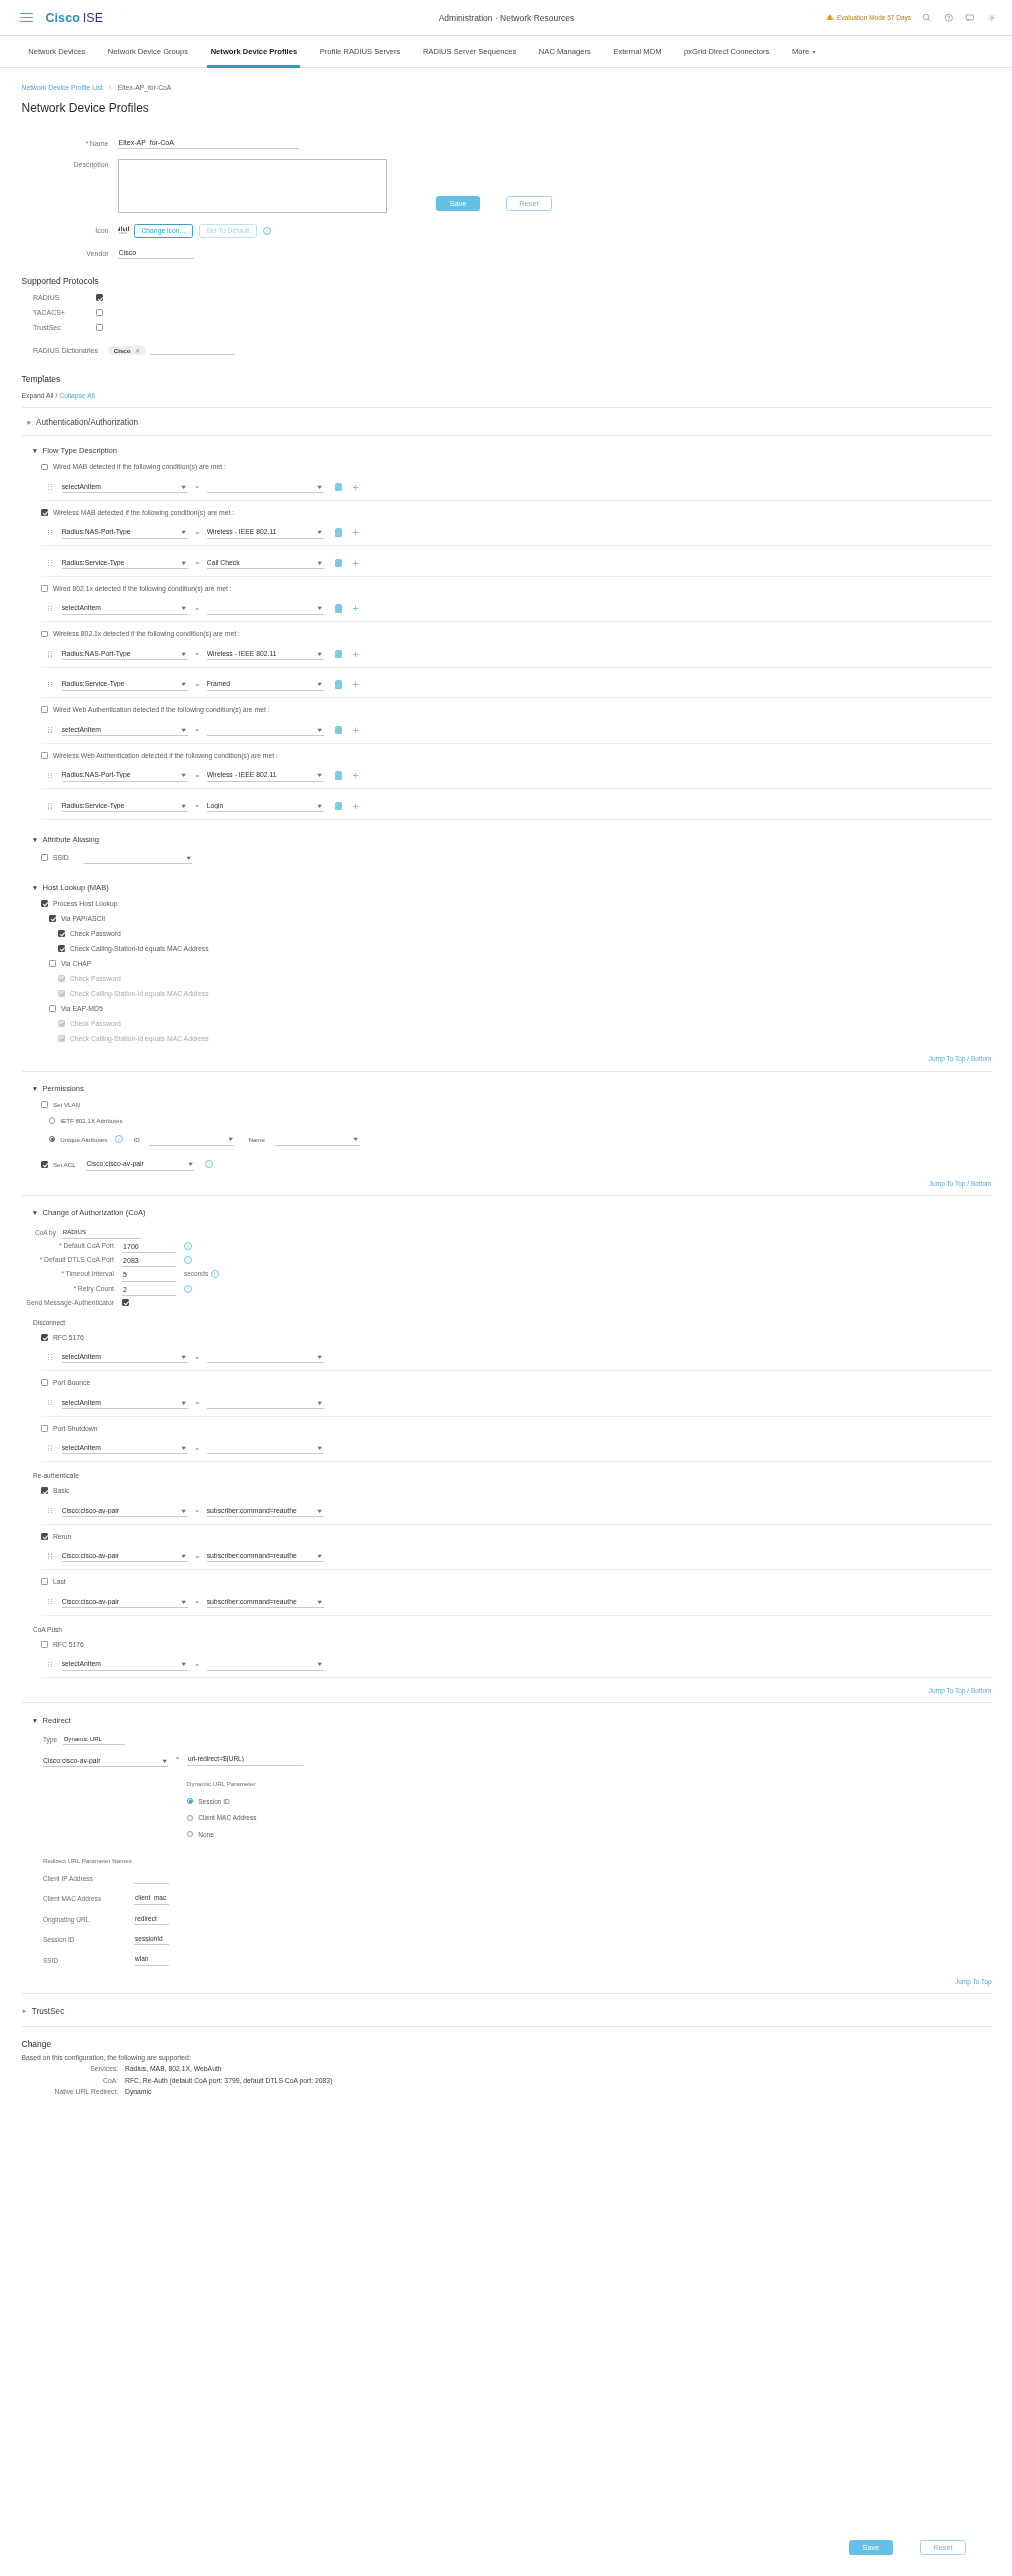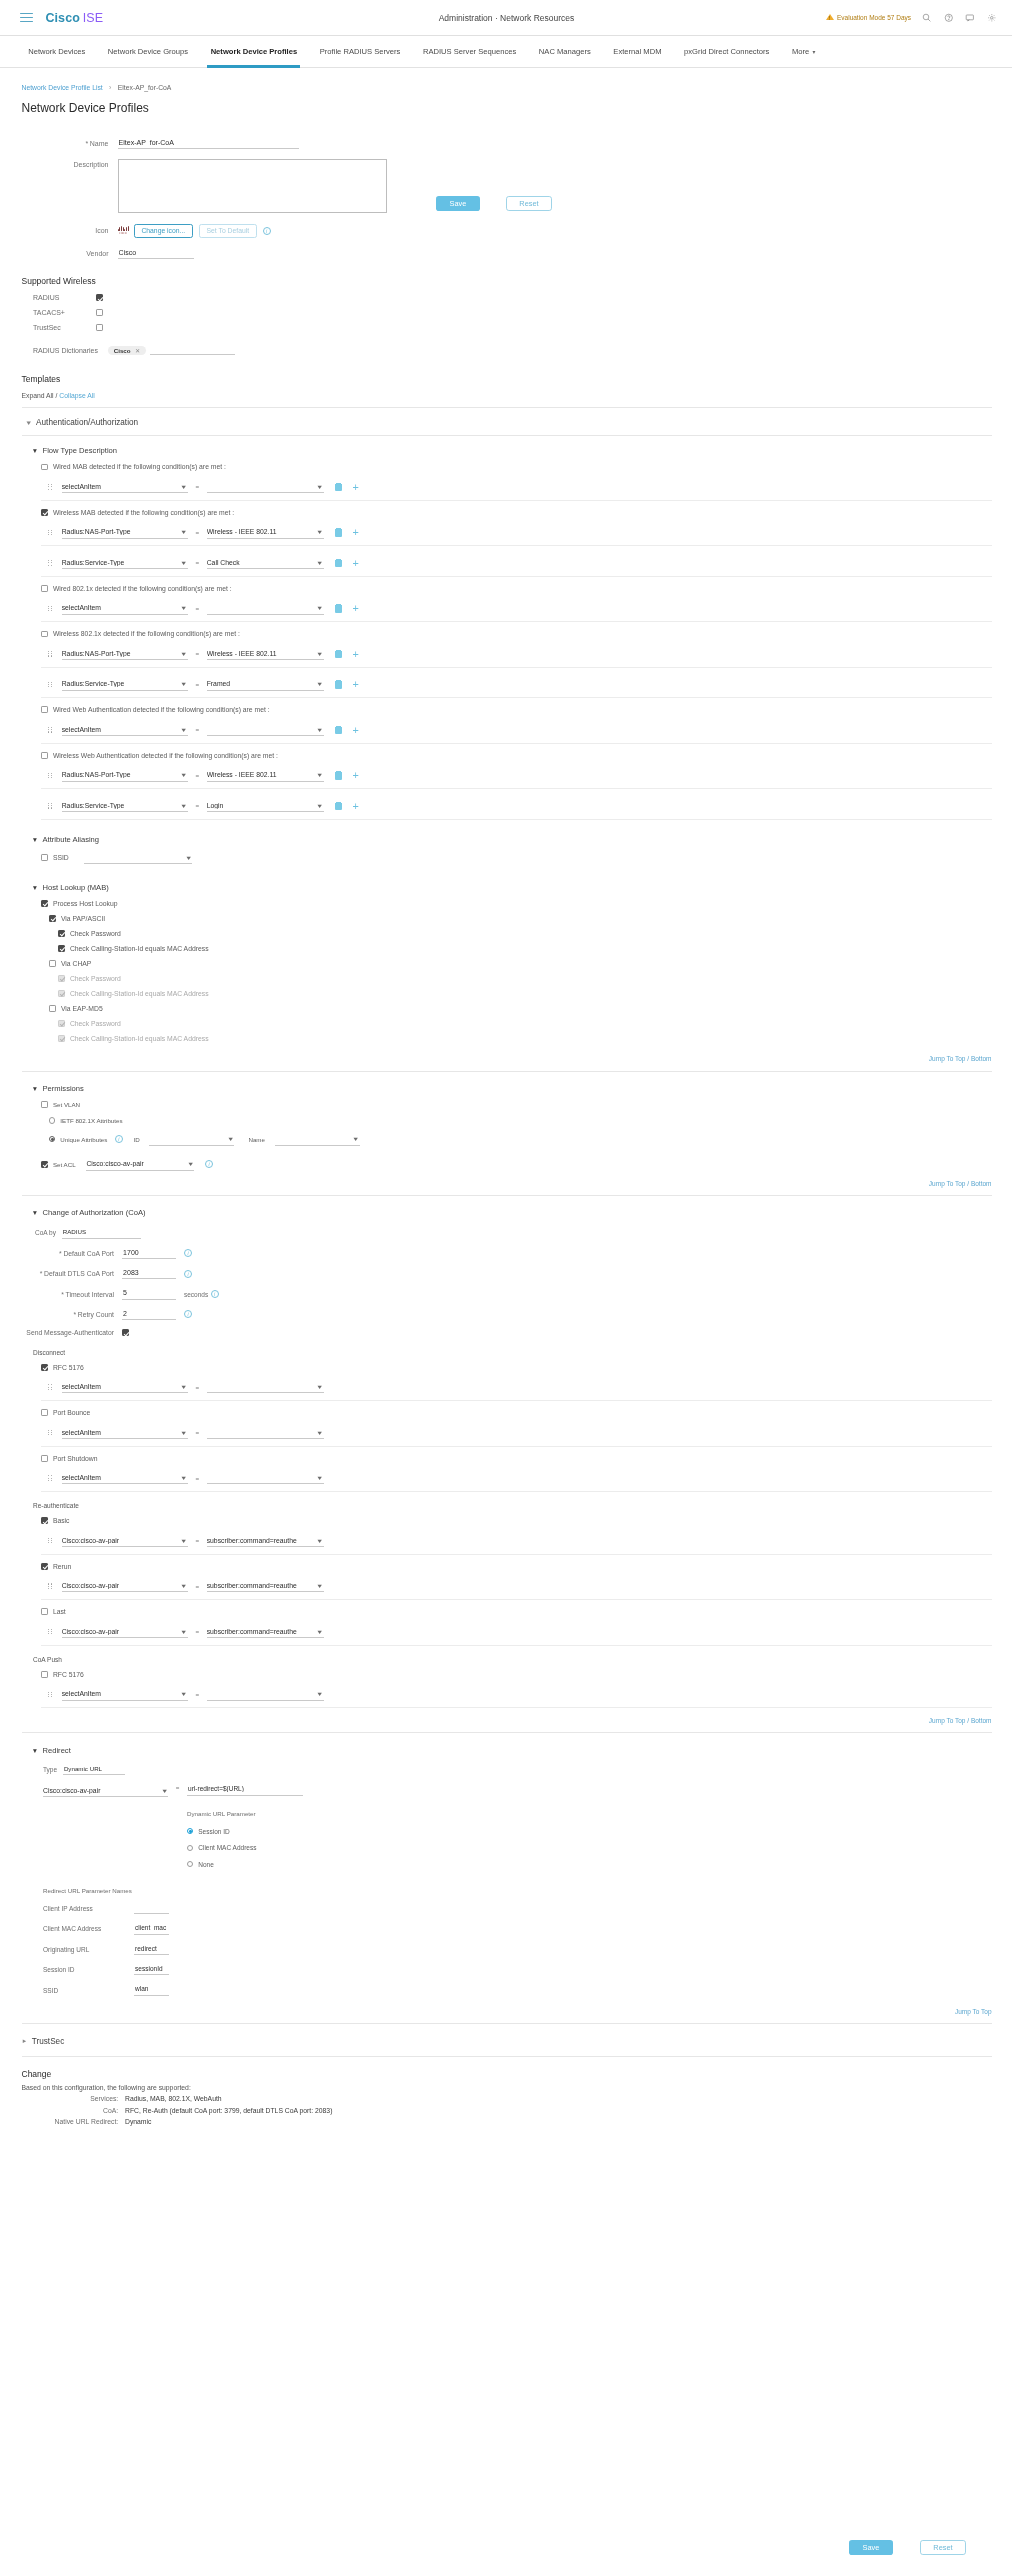--- a/index.html
+++ b/index.html
@@ -17,21 +17,21 @@
   
   .appbar{
     height:36px; width:100%;
     background:#fff; border-bottom:0.6px solid #e0e0e0;
     display:flex; align-items:center; position:relative;
   }
   .hamburger{ margin-left:20.4px; width:12.5px; height:9px; display:flex; flex-direction:column; justify-content:space-between; cursor:pointer;}
   .hamburger span{ display:block; height:1.1px; background:#58a6c4; border-radius:0.6px;}
   .brand{ margin-left:12.5px; font-size:12.5px; letter-spacing:0.1px;}
   .brand .c{ color:#2f8fb3; font-weight:bold;}
-  .brand .i{ color:#8b5cf6; font-weight:400; margin-left:2.8px;margin-top:8px;}
+  .brand .i{ color:#4c1d95; font-weight:400; margin-left:2.8px;margin-top:8px;}
   .appbar-title{
     position:absolute; left:0; right:0; text-align:center;
     font-size:8.5px; color:#444; pointer-events:none;
   }
   .appbar-right{ position:absolute; right:16px; display:flex; align-items:center; gap:10.2px;}
   .eval{ display:flex; align-items:center; gap:3.4px; font-size:6.5px; color:#b07d12;}
   .warn-tri{ width:0;height:0;border-left:4px solid transparent;border-right:4px solid transparent;border-bottom:6.8px solid #f0ad2e;position:relative;}
   .warn-tri:after{content:"!";position:absolute;left:-1.1px;top:1.1px;font-size:4.5px;color:#7a5500;font-weight:bold;}
   .ic{ width:11.3px;height:11.3px;color:#6f6f6f; display:inline-flex;align-items:center;justify-content:center;cursor:pointer;}
   .ic svg{ width:9.6px;height:9.6px; stroke:#717171; fill:none; stroke-width:1.5;}
@@ -140,21 +140,21 @@
   .row-div{ border-top:0.6px solid #ececec; margin:6.8px 21.5px 0 41px;}
 
   .indent1{ margin-left:41px;}
   .indent2{ margin-left:49px;}
   .indent3{ margin-left:58px;}
   .chk-line{ display:flex; align-items:center; gap:5.1px; font-size:6.8px; color:#5c5c5c; margin-top:8px;}
   .chk-line.dis{ color:#a9a9a9;}
 
   .jump{ text-align:right; margin:9px 21.5px 0 0; font-size:6.5px; color:#5ba6cf; cursor:pointer;}
 
-  .kvrow{ display:flex; align-items:center; margin-top:9px;}
+  .kvrow{ display:flex; margin-top:3px;}
   .kvlabel{ width:122px; text-align:right; padding-right:8px; font-size:6.8px; color:#6d6d6d;}
   .kvin{ width:54px;}
   .unit{ margin-left:8px; font-size:6.5px; color:#6d6d6d;}
 
   .small-h{ font-size:6.5px; color:#555; margin:12.5px 0 0 33px;}
 
   .summary-h{ font-size:8.5px; color:#2b2b2b; margin:12.5px 0 4.5px 21.5px;}
   .summary-p{ font-size:6.8px; color:#555; margin-left:21.5px;}
   .srow{ display:flex; margin-top:4.5px; font-size:6.8px;}
   .slabel{ width:125px; text-align:right; padding-right:6.8px; color:#6d6d6d;}
@@ -284,21 +284,21 @@
       <span class="btn-icon btn-default">Set To Default</span>
       <span class="info-i">i</span>
     </div>
 
     <div class="frow">
       <div class="flabel">Vendor</div>
       <input class="uline w-vendor" value="Cisco" style="">
     </div>
   </div>
 
-  <div class="sec-h">Supported Wireless</div>
+  <div class="sec-h">Supported Protocols</div>
 
   <div class="proto-row">
     <div class="proto-label">RADIUS</div>
     <span class="cb on"></span>
   </div>
   <div class="proto-row">
     <div class="proto-label">TACACS+</div>
     <span class="cb"></span>
   </div>
   <div class="proto-row">

